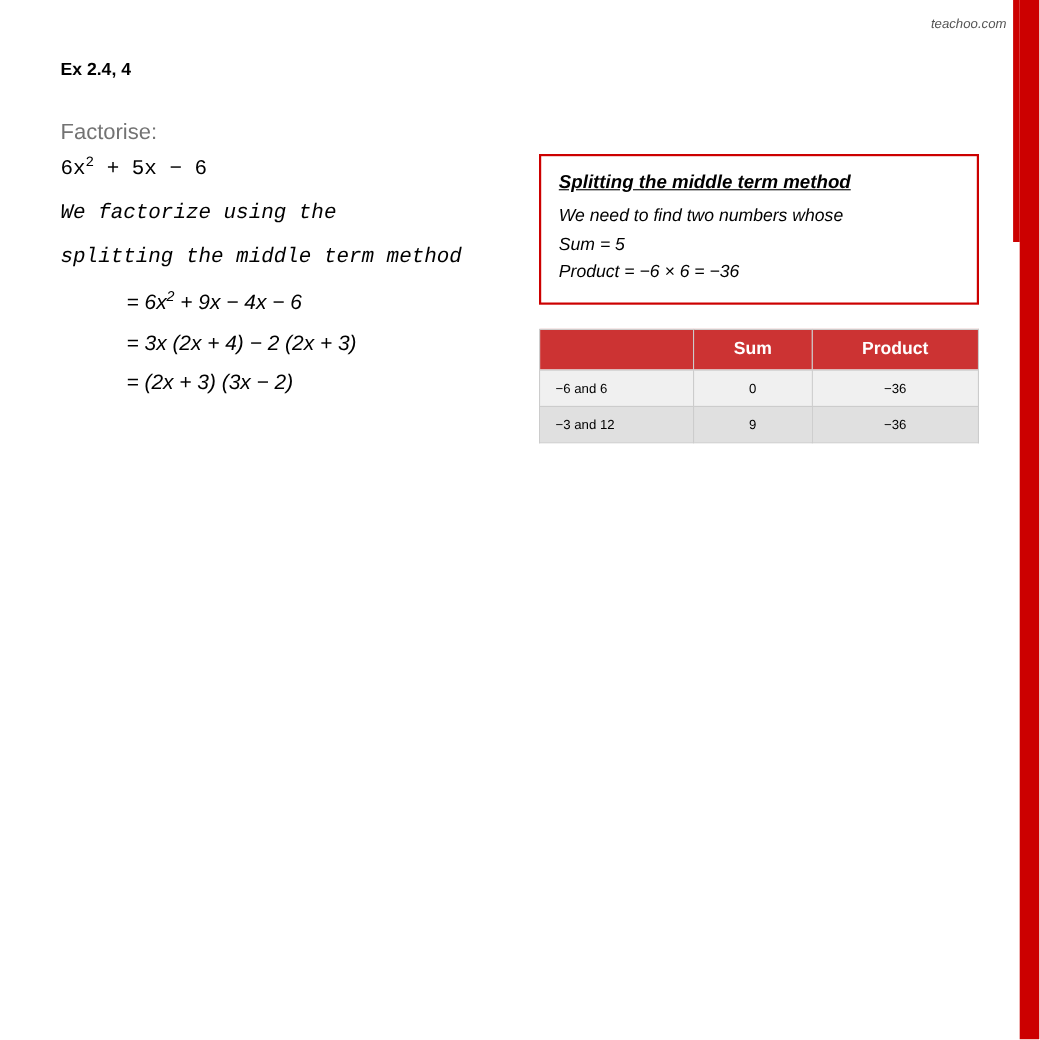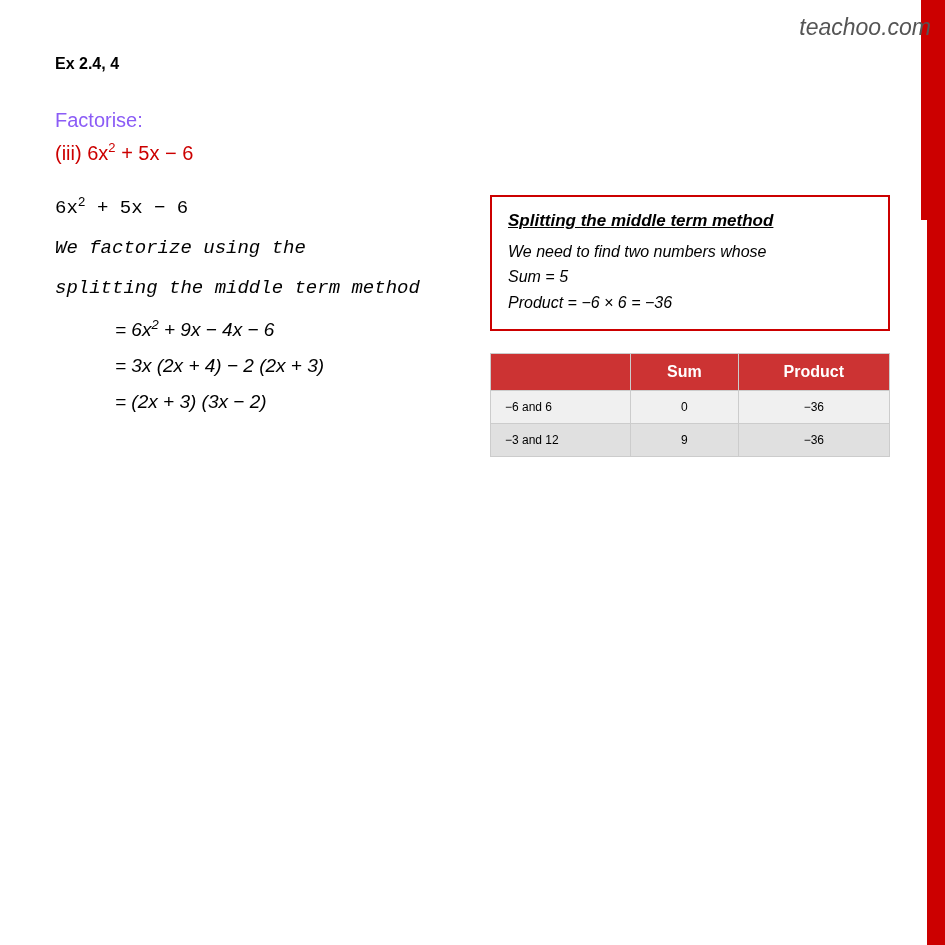--- a/index.html
+++ b/index.html
@@ -29,43 +29,43 @@
       right: 18px;
       top: 0;
       width: 6px;
       height: 220px;
       background: #cc0000;
     }
 
     .watermark {
       position: absolute;
       top: 14px;
-      right: 14px;
-      font-size: 23px;
+      right: 30px;
+      font-size: 12px;
       color: #555;
       font-style: italic;
     }
 
     .content {
       position: absolute;
       top: 55px;
       left: 55px;
       right: 55px;
     }
 
     .ex-title {
       font-size: 16px;
       font-weight: bold;
       color: #000;
       margin-bottom: 12px;
     }
 
     .factorise-label {
       font-size: 20px;
-      color: #8b5cf6;
+      color: #737373;
       margin-bottom: 8px;
       margin-top: 36px;
     }
 
     .problem-iii {
       font-size: 20px;
       color: #cc0000;
       margin-bottom: 30px;
     }
 
@@ -186,23 +186,20 @@
 <div class="red-top-accent"></div>
 
 <div class="watermark">
   <span>teachoo.com</span>
 </div>
 
 <div class="content">
 
   <div class="ex-title">Ex 2.4, 4</div>
   <div class="factorise-label">Factorise:</div>
-  <div class="problem-iii">
-    (iii) 6x<sup>2</sup> + 5x − 6
-  </div>
 
   <div class="main-area">
 
     <div class="left-column">
       <div class="expression-line normal">
         6x<sup>2</sup> + 5x − 6
       </div>
       <div class="expression-line">We factorize using the</div>
       <div class="expression-line">splitting the middle term method</div>
 

